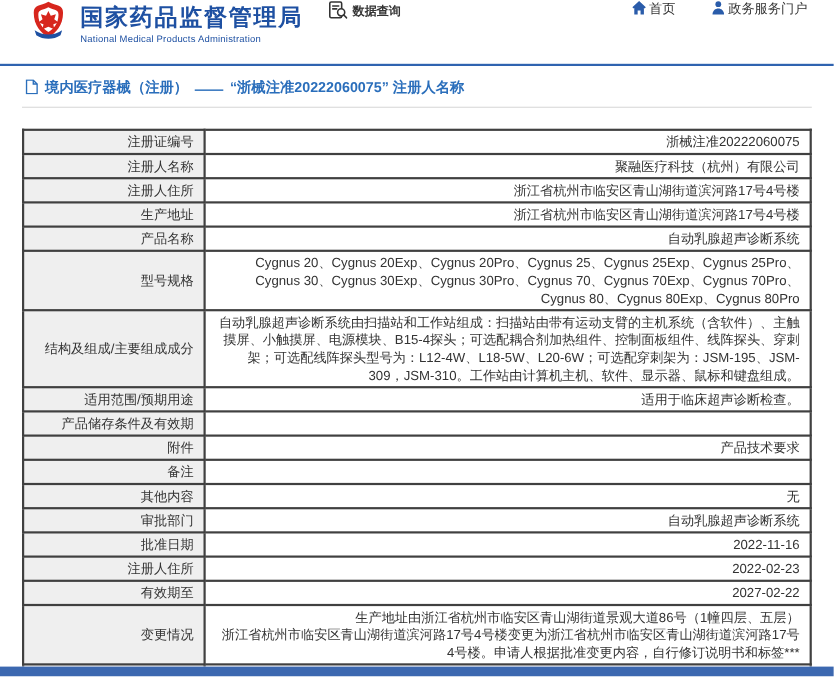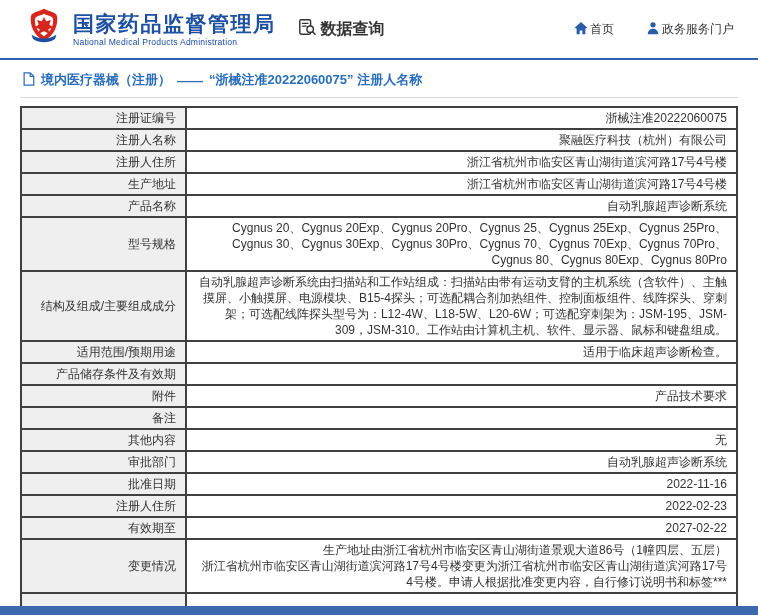--- a/index.html
+++ b/index.html
@@ -5,32 +5,32 @@
   * { margin:0; padding:0; box-sizing:border-box; }
   html,body { background:#ffffff; }
   body {
     width:758px; height:615px; overflow:hidden;
     display:flex; flex-direction:column;
     font-family:"Liberation Sans","DejaVu Sans",sans-serif;
     color:#333;
   }
 
   
-  .site-header { height:58px; flex-shrink:0; display:flex; align-items:center; padding:0 24px; background:#fff; }
+  .site-header { height:58px; flex-shrink:0; display:flex; align-items:flex-start; padding:0 24px; background:#fff; }
   .brand { display:flex; align-items:center; gap:9px; cursor:pointer; }
   .brand-cn { color:#1e50a2; font-size:21px; font-weight:bold; letter-spacing:1.5px; line-height:24px; }
   .brand-en { color:#1e50a2; font-size:8.6px; letter-spacing:.2px; margin-top:1px; }
-  .data-query { display:flex; align-items:center; gap:5px; margin-left:22px; font-size:16px; font-weight:bold; color:#333; cursor:pointer; }
+  .data-query { display:flex; align-items:center; gap:5px; margin-left:22px; font-size:11px; font-weight:bold; color:#333; cursor:pointer; }
   .header-right { margin-left:auto; display:flex; gap:32px; }
   .nav-item { display:flex; flex-direction:row; align-items:center; gap:2px; font-size:12px; color:#333; text-decoration:none; cursor:pointer; }
   .blue-rule { height:2px; background:#2f63b0; flex-shrink:0; }
 
   
   .content { flex:1; overflow:hidden; padding:4px 20px 0; }
-  .breadcrumb { display:flex; align-items:center; gap:6px; padding:7px 2px 8px; border-bottom:1px solid #d9d9d9; margin-bottom:8px; color:#2a6ebb; font-size:13px; font-weight:bold; }
+  .breadcrumb { display:flex; align-items:center; gap:6px; padding:7px 2px 8px; border-bottom:1px solid #d9d9d9; margin-bottom:19px; color:#2a6ebb; font-size:13px; font-weight:bold; }
   .crumb-link { color:#2a6ebb; text-decoration:none; cursor:pointer; }
 
   .info-table { width:100%; border-collapse:collapse; table-layout:fixed; font-size:12px; }
   .info-table th, .info-table td { border:2px solid #404040; padding:2px 9px; line-height:16px; vertical-align:middle; }
   .info-table th { width:165px; background:#efefef; font-weight:normal; text-align:right; color:#333; }
   .info-table td { background:#fff; text-align:right; white-space:pre-line; overflow-wrap:break-word; }
 
   
   .footer-bar { height:9px; flex-shrink:0; background:#3c68b0; }
 </style>

